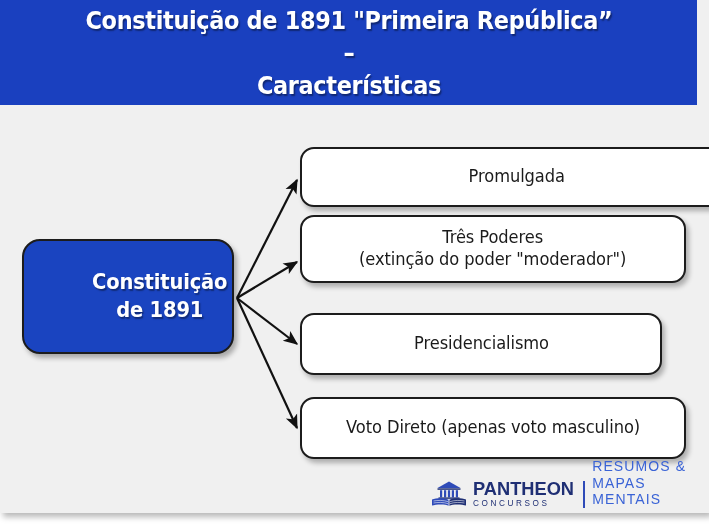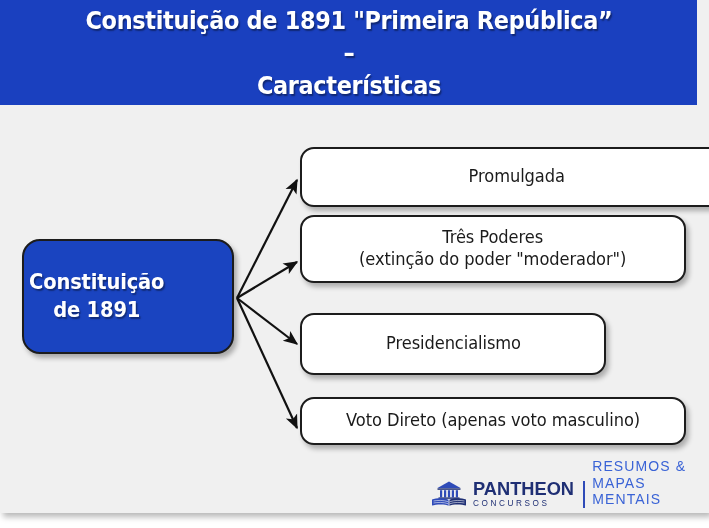--- a/index.html
+++ b/index.html
@@ -68,21 +68,21 @@
     left: 22px;
     top: 134px;
     width: 212px;
     height: 115px;
     background: #1a44c0;
     border: 2.5px solid #1c1c1c;
     border-radius: 18px;
     box-sizing: border-box;
     display: flex;
     align-items: center;
-    justify-content: flex-start;
+    justify-content: flex-end;
     box-shadow: 3px 4px 5px rgba(0,0,0,0.30);
     z-index: 3;
   }
   #root-node-label {
     color: #ffffff;
     text-align: center;
     font-family: "DejaVu Sans", "Liberation Sans", sans-serif;
     font-weight: bold;
     font-size: 21px;
     line-height: 1.3;
@@ -122,22 +122,22 @@
     font-family: "DejaVu Sans", "Liberation Sans", sans-serif;
     font-size: 17.5px;
     line-height: 1.25;
     letter-spacing: -0.1px;
     transform: scaleX(0.93);
     white-space: pre-line;
     padding: 0 8px;
   }
   #leaf-0 { left: 300px; top: 42px;  width: 434px; height: 60px; }
   #leaf-1 { left: 300px; top: 110px; width: 386px; height: 68px; }
-  #leaf-2 { left: 300px; top: 208px; width: 306px; height: 62px; }
-  #leaf-3 { left: 300px; top: 292px; width: 386px; height: 48px; }
+  #leaf-2 { left: 300px; top: 208px; width: 362px; height: 62px; }
+  #leaf-3 { left: 300px; top: 292px; width: 386px; height: 62px; }
 
   
   #footer-logo {
     position: absolute;
     left: 430px;
     top: 474px;
     width: 262px;
     height: 34px;
     display: flex;
     align-items: flex-end;

